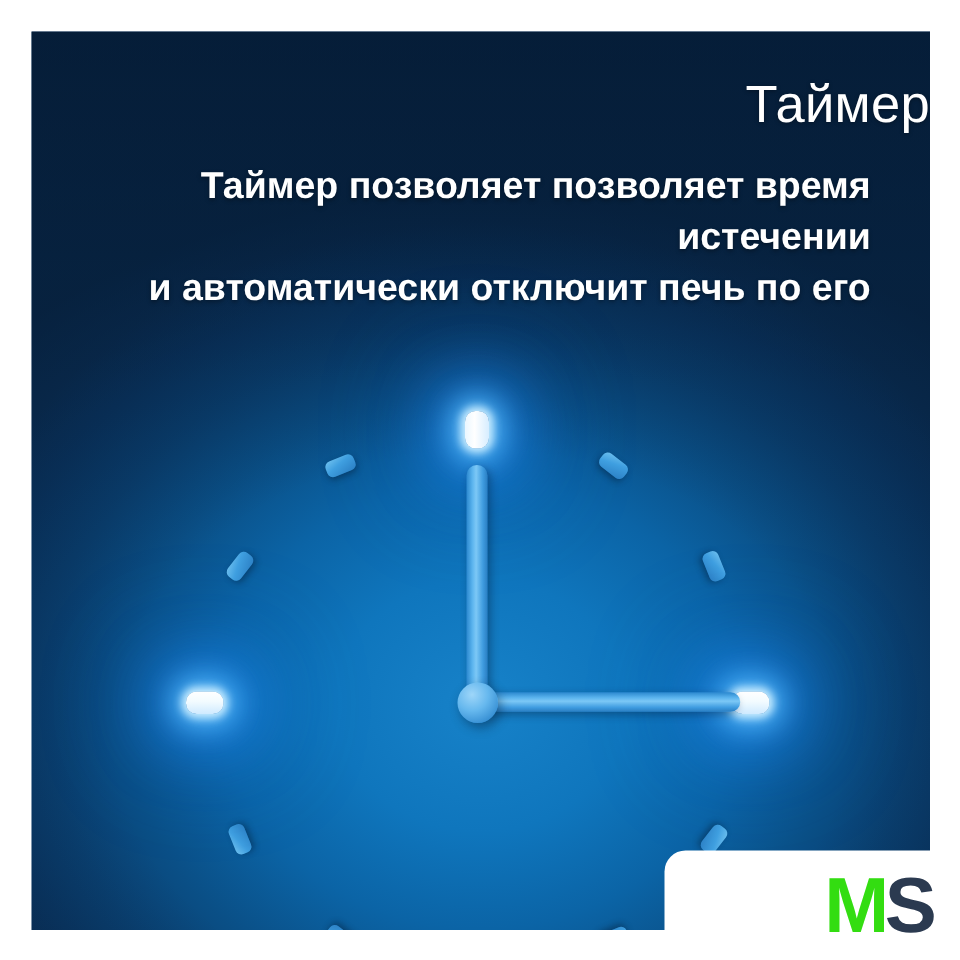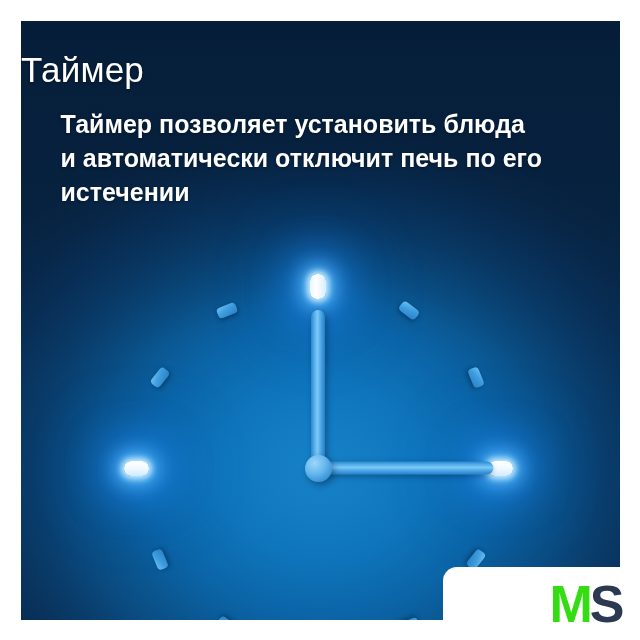--- a/index.html
+++ b/index.html
@@ -21,21 +21,21 @@
   #panel:after{
     content:"";position:absolute;inset:0;pointer-events:none;
     background:
       radial-gradient(ellipse 78% 60% at 50% 78%,
         rgba(0,0,0,0) 0%, rgba(0,0,0,0) 52%, rgba(3,22,45,0.30) 82%, rgba(3,20,40,0.52) 100%),
       linear-gradient(180deg, rgba(6,32,62,0.55) 0%, rgba(6,32,62,0.30) 14%,
         rgba(6,32,62,0.06) 28%, rgba(0,0,0,0) 40%);
   }
 
   
-  #textwrap{position:absolute;left:0;top:0;width:599px;z-index:6;text-align:left;}
+  #textwrap{position:absolute;left:0;top:0;width:599px;z-index:6;text-align:right;}
   #title{
     margin-top:28px;color:#ffffff;font-size:35px;line-height:42px;
     font-weight:400;letter-spacing:.2px;
     text-shadow:0 1px 3px rgba(0,0,0,.35);
   }
   #body-text{
     margin:16px auto 0;width:520px;color:#ffffff;
     font-size:25px;line-height:34px;font-weight:700;
     text-shadow:0 1px 3px rgba(0,0,0,.35);
   }
@@ -119,23 +119,23 @@
         </div>
 
       <div class="hand" id="hour-hand" style="left: 297px; top: 289px; transform: rotate(0deg);"></div>
       <div class="hand" id="minute-hand" style="left: 297px; top: 272px; transform: rotate(90deg);"></div>
       <div id="hub" style="left: 297px; top: 447px;"></div>
     </div>
 
     <div id="textwrap">
       <div id="title">Таймер</div>
       <div id="body-text">
-          <span class="ln">Таймер позволяет установить блюда</span>
+          <span class="ln">Таймер позволяет позволяет время</span>
+          <span class="ln">истечении</span>
           <span class="ln">и автоматически отключит печь по его</span>
-          <span class="ln">истечении</span>
         </div>
     </div>
 
   </div>
 
   <div id="logo-panel" style="left: 443px; top: 567px; width: 197px; height: 73px;">
     <div id="logo-text"><span id="logo-m">M</span><span id="logo-s">S</span></div>
   </div>
 
 </div>

